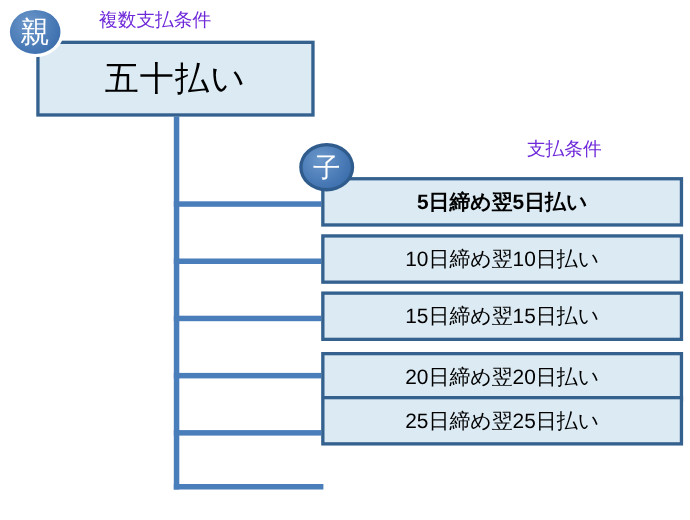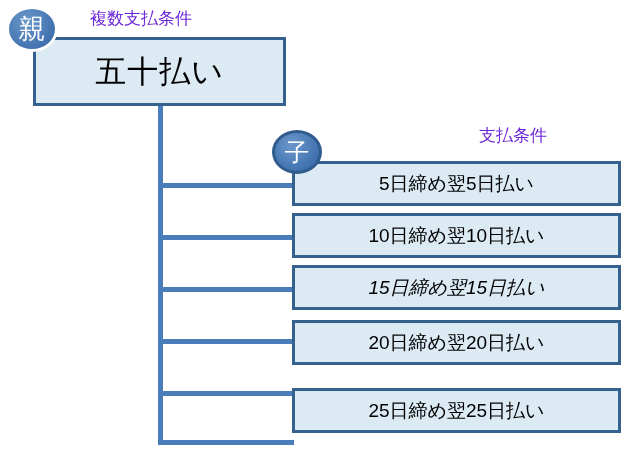--- a/index.html
+++ b/index.html
@@ -125,33 +125,33 @@
   <div class="node-box parent-box">
     <span>五十払い</span>
   </div>
 
   <div class="badge badge-parent">
     <span>親</span>
   </div>
 
   <div class="caption caption-child">支払条件</div>
 
-  <div class="node-box child-box" style="top:161px;">
+  <div class="node-box child-box" style="top:161px;font-weight:bold;">
     <span>5日締め翌5日払い</span>
   </div>
   <div class="node-box child-box" style="top:213px;justify-content:center;">
     <span>10日締め翌10日払い</span>
   </div>
-  <div class="node-box child-box" style="top:265px;font-style:italic;">
+  <div class="node-box child-box" style="top:265px;">
     <span>15日締め翌15日払い</span>
   </div>
   <div class="node-box child-box" style="top:320px;">
     <span>20日締め翌20日払い</span>
   </div>
-  <div class="node-box child-box" style="top:388px;">
+  <div class="node-box child-box" style="top:360px;">
     <span>25日締め翌25日払い</span>
   </div>
 
   <div class="badge badge-child">
     <span>子</span>
   </div>
 
 </div>
 
 </body></html>

